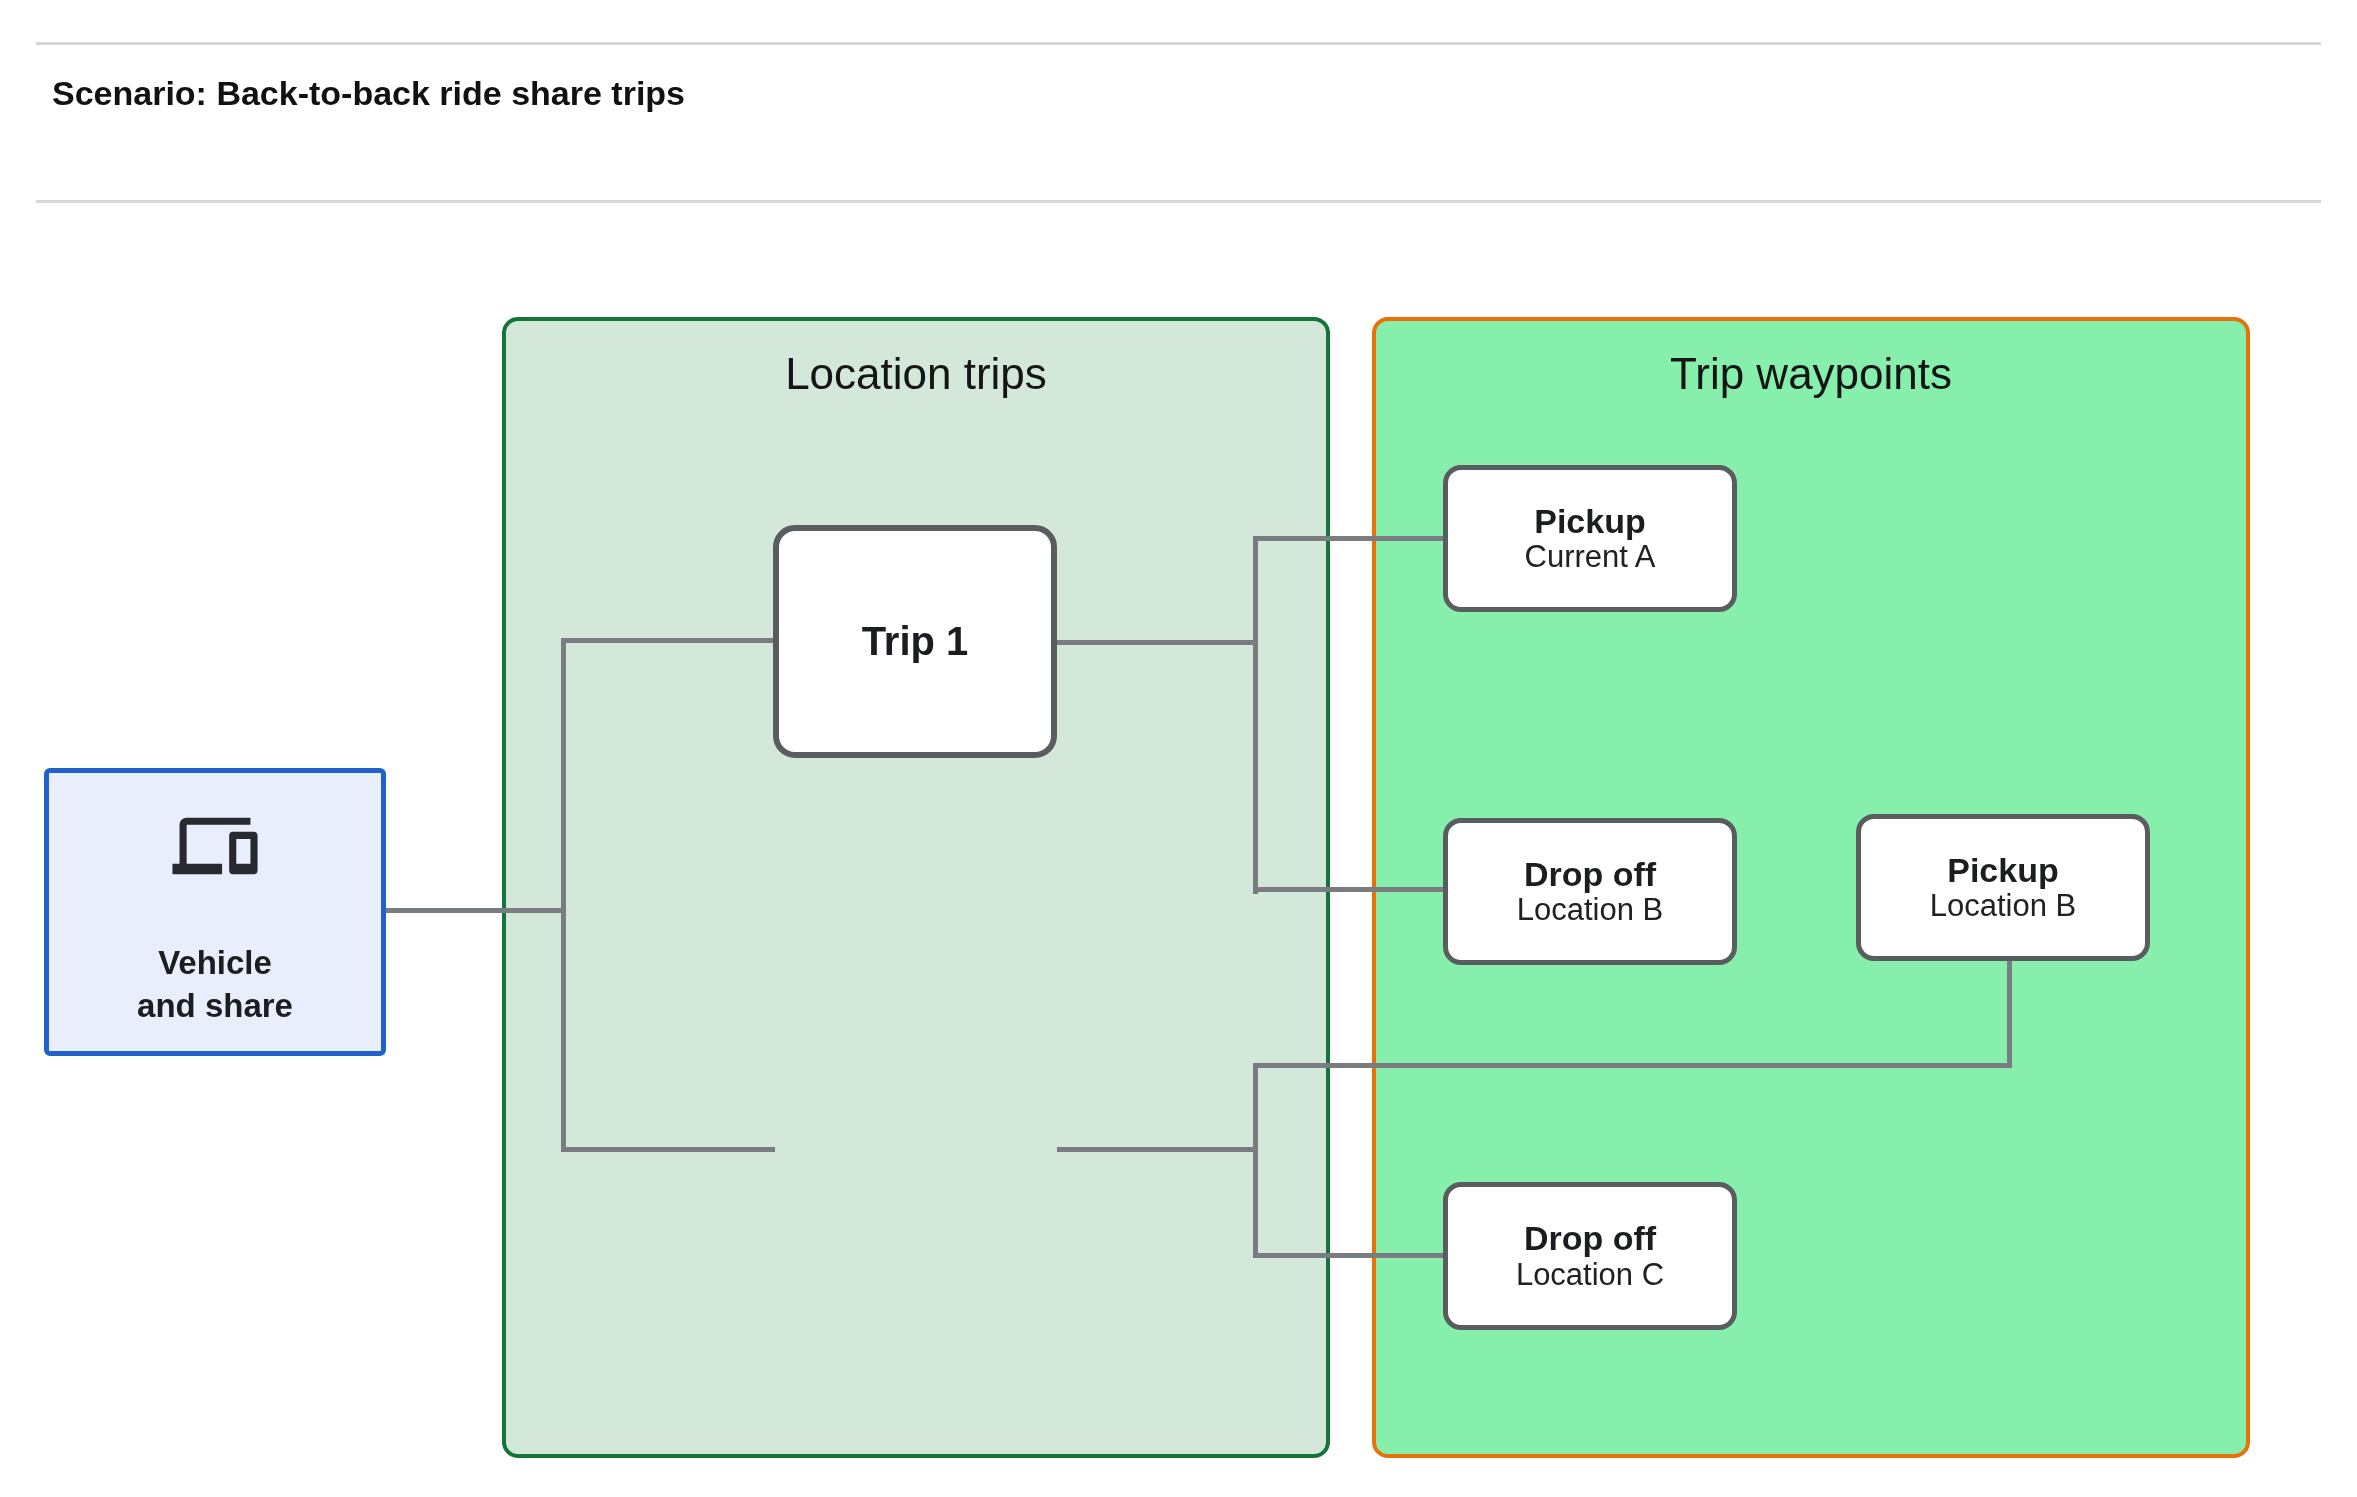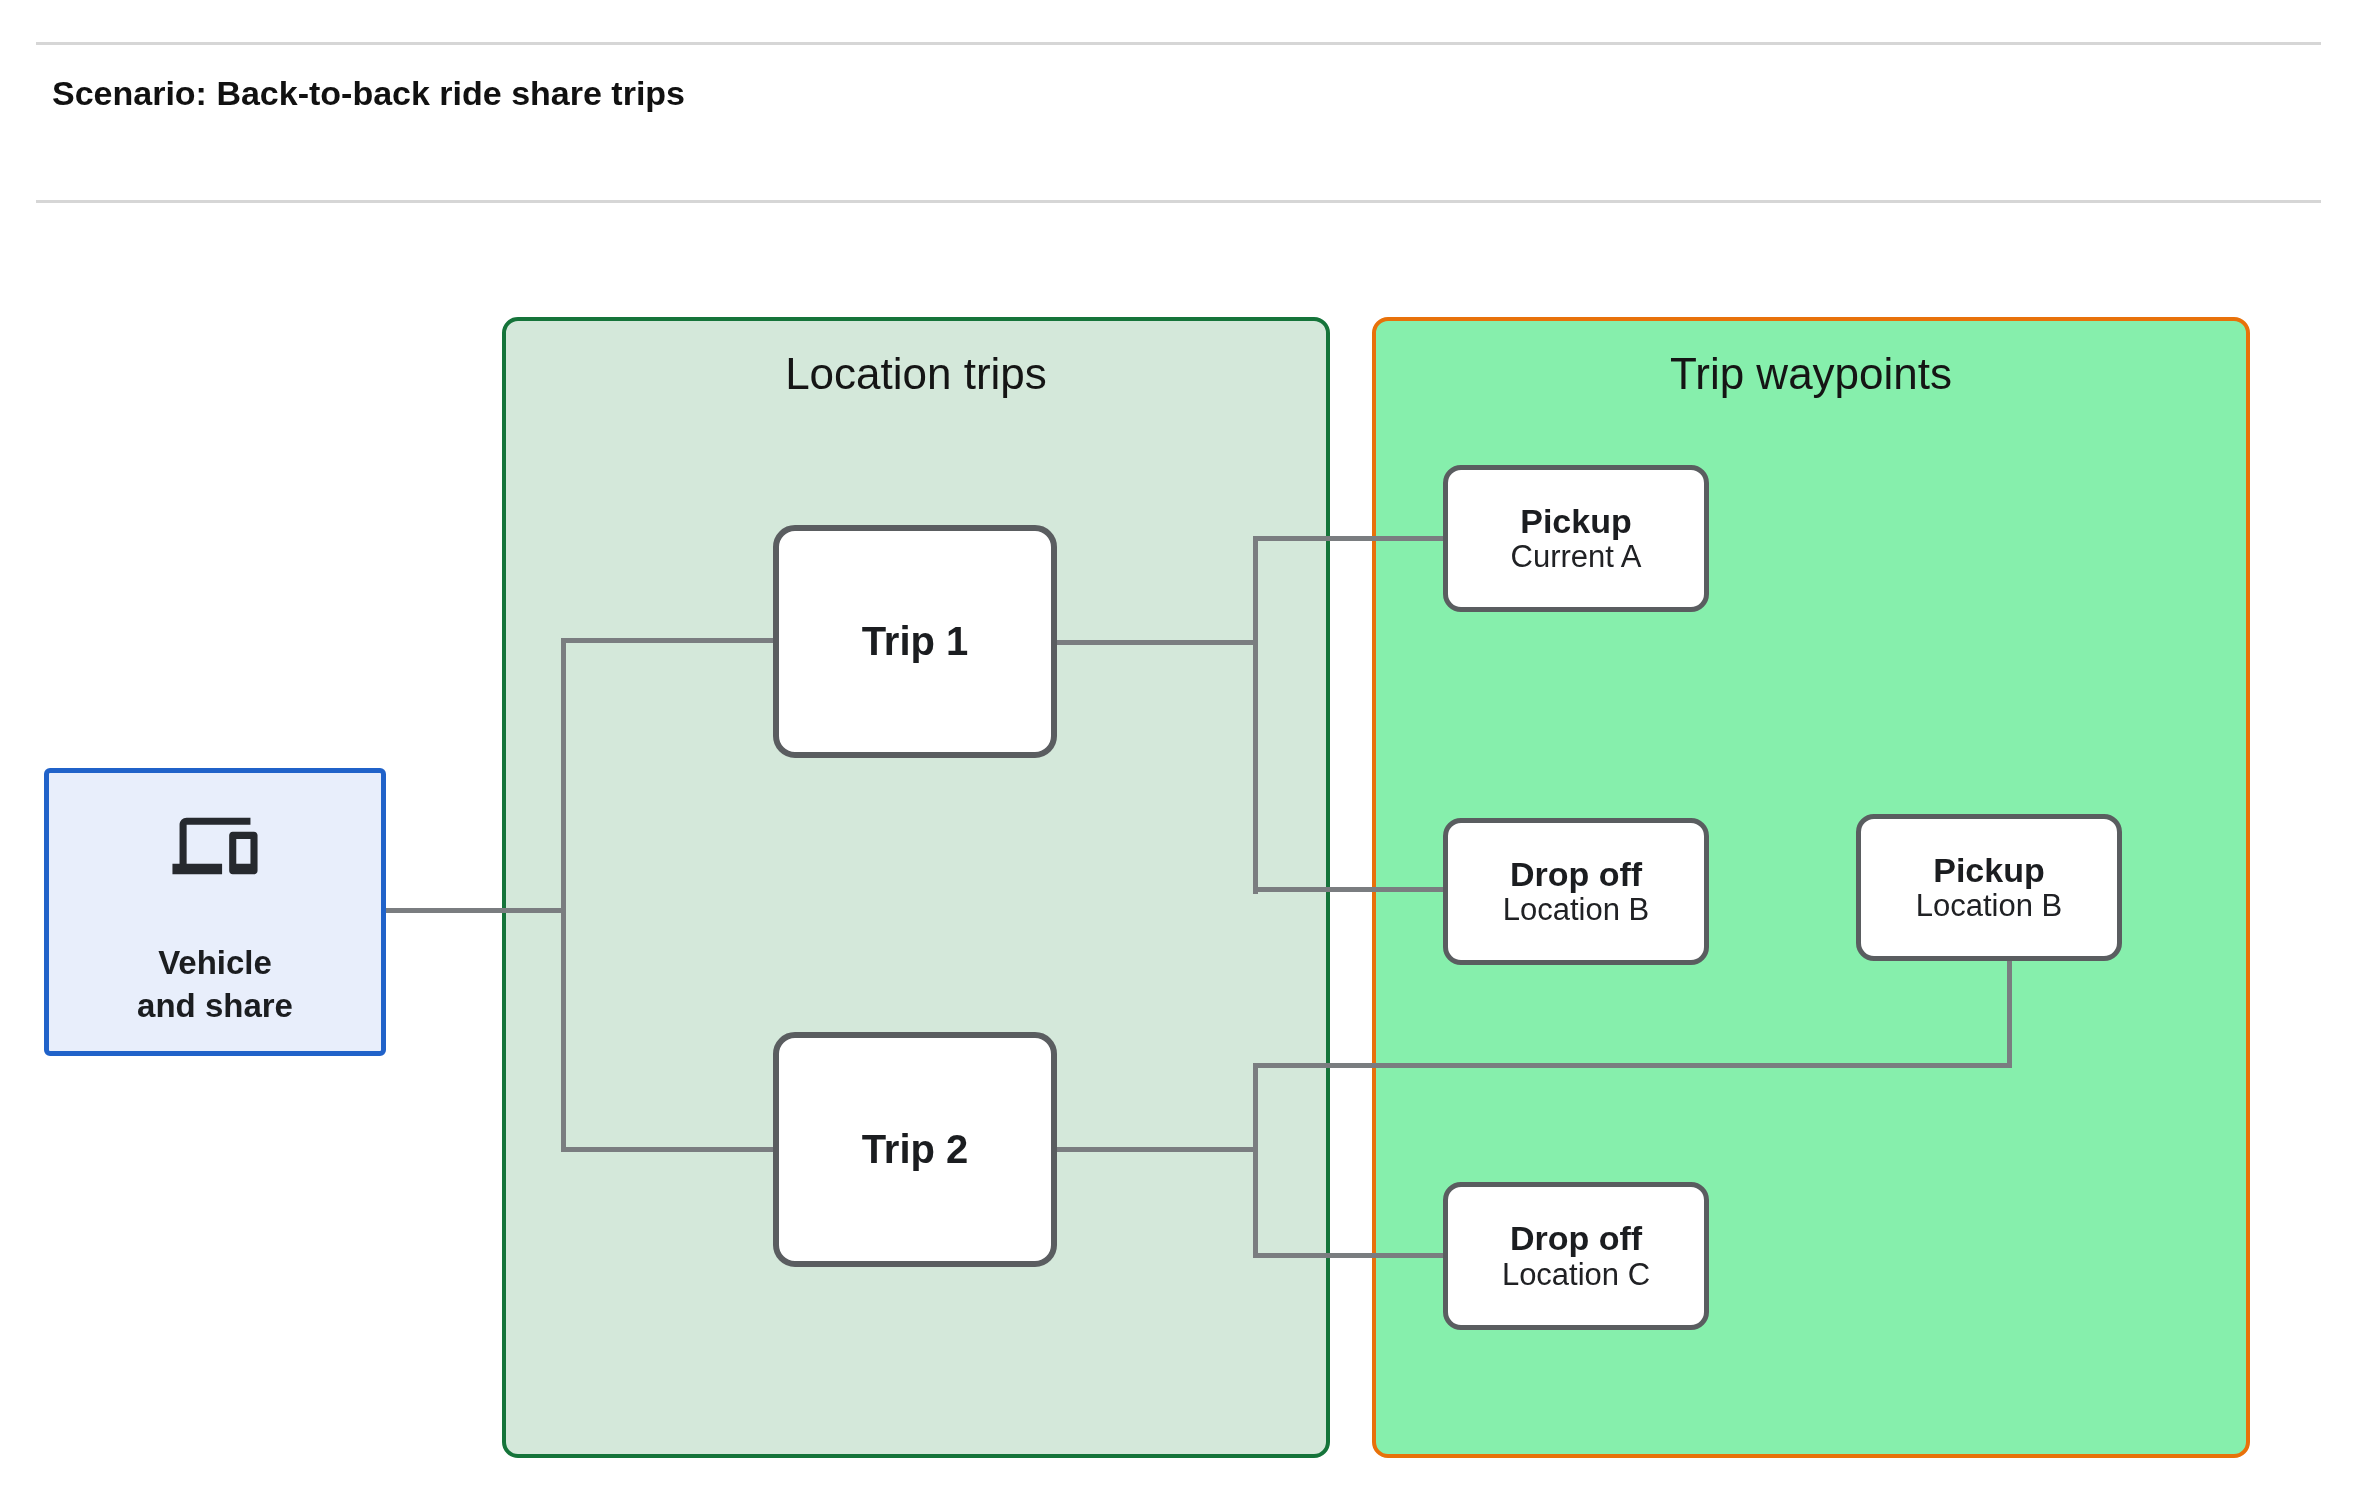--- a/index.html
+++ b/index.html
@@ -39,21 +39,21 @@
     position:absolute;width:284px;background:#ffffff;
     border:6px solid #5a5d60;border-radius:22px;box-sizing:border-box;z-index:4;
     display:flex;align-items:center;justify-content:center;
     font-size:40px;font-weight:bold;color:#1b1d20;
   }
   .trip.t1{left:773px;top:525px;height:233px;}
   .trip.t2{left:773px;top:1032px;height:235px;}
 
   
   .wp{
-    position:absolute;width:266px;height:147px;background:#ffffff;
+    position:absolute;width:294px;height:147px;background:#ffffff;
     border:5px solid #5a5d60;border-radius:18px;box-sizing:border-box;z-index:4;
     display:flex;flex-direction:column;align-items:center;justify-content:center;gap:0;
   }
   .wp .wp-title{font-size:34px;font-weight:bold;color:#1b1d20;line-height:1.1;}
   .wp .wp-sub{font-size:31px;font-weight:normal;color:#202124;line-height:1.1;}
   .wp.pa{left:1443px;top:465px;}
   .wp.db{left:1443px;top:818px;}
   .wp.pb{left:1856px;top:814px;}
   .wp.dc{left:1443px;top:1182px;height:148px;}
 </style>
@@ -97,23 +97,20 @@
     </div>
     <div class="vehicle-label">
       <span style="display:block">Vehicle</span>
       <span style="display:block">and share</span>
     </div>
   </div>
 
   <div class="trip t1">
     <span>Trip 1</span>
   </div>
-  <div class="trip t2">
-    <span>Trip 2</span>
-  </div>
 
   <div class="wp pa">
     <div class="wp-title">Pickup</div>
     <div class="wp-sub">Current A</div>
   </div>
   <div class="wp db">
     <div class="wp-title">Drop off</div>
     <div class="wp-sub">Location B</div>
   </div>
   <div class="wp pb">

